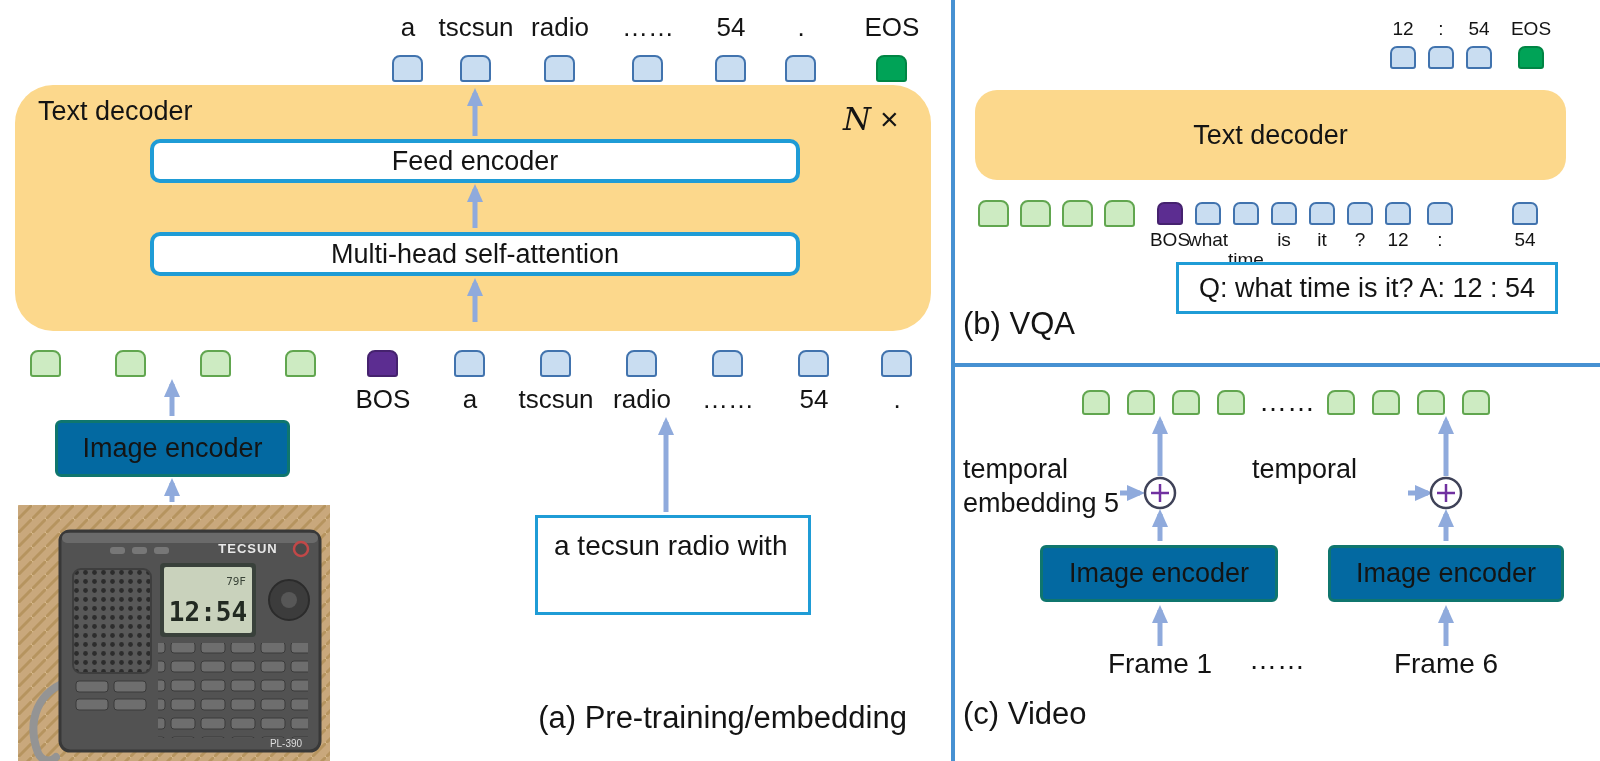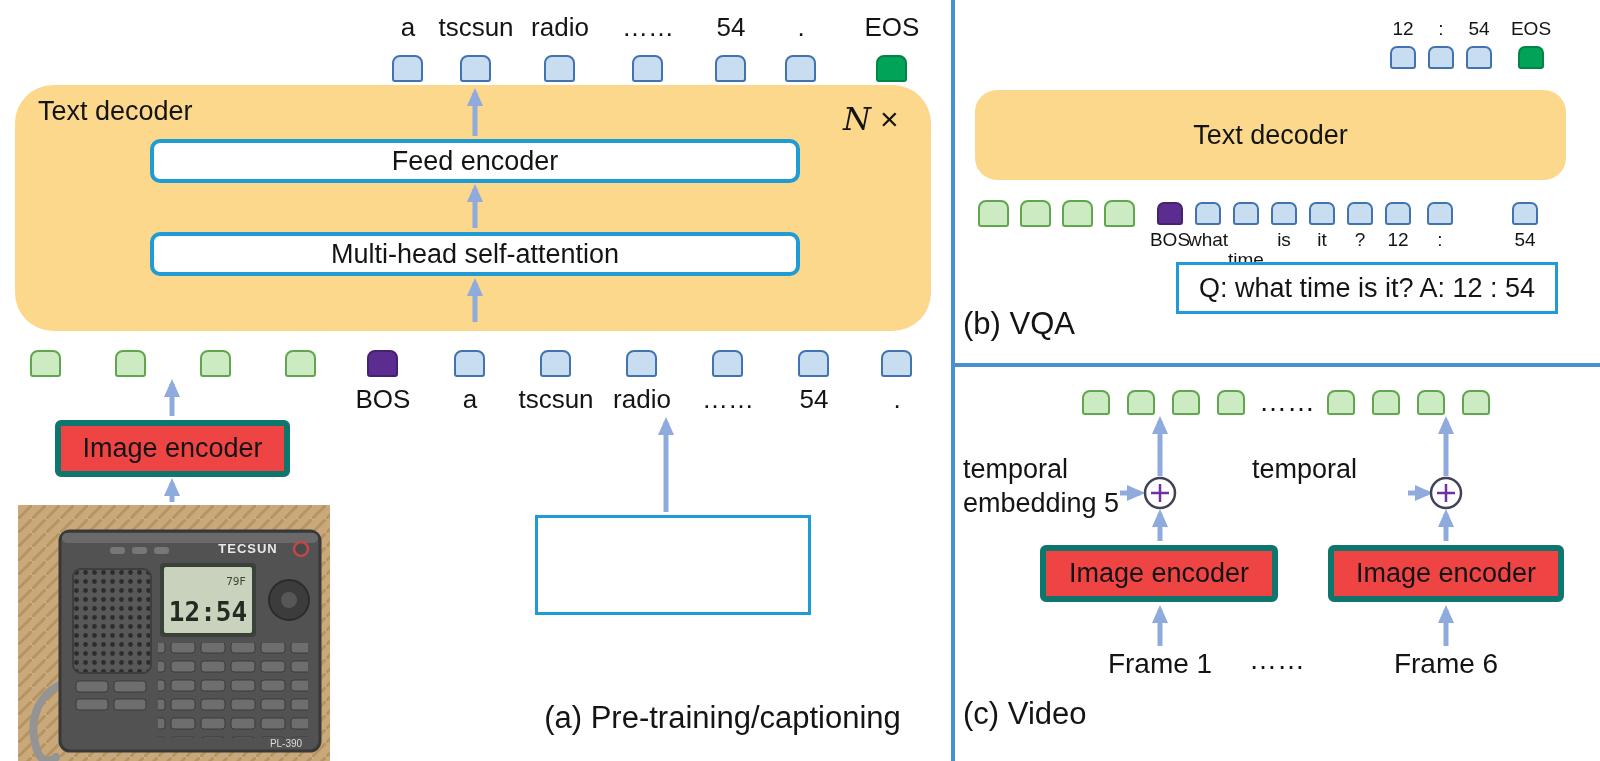--- a/index.html
+++ b/index.html
@@ -28,21 +28,21 @@
                display:flex; align-items:center; justify-content:center; font-size:27px; }
   #decoder-a-label { position:absolute; left:38px; top:96px; font-size:27px; z-index:3; }
   #n-times { position:absolute; left:843px; top:100px; font-size:32px; z-index:3; }
   #n-times .nl { font-family:"DejaVu Serif", serif; font-style:italic; }
 
   .bluebox { position:absolute; background:#ffffff; border:4px solid #1F9CD6; border-radius:10px;
              display:flex; align-items:center; justify-content:center; font-size:27px;
              z-index:3; box-sizing:border-box; }
   .textbox { position:absolute; background:#ffffff; border:3px solid #1F9CD6;
              z-index:3; box-sizing:border-box; }
-  .encoder { position:absolute; background:#ef4444; border:6px solid #0f766e; border-radius:6px;
+  .encoder { position:absolute; background:#0369a1; border:3px solid #0f766e; border-radius:6px;
              display:flex; align-items:center; justify-content:center; font-size:27px;
              z-index:3; box-sizing:border-box; }
   .cap { position:absolute; font-size:31px; z-index:3; white-space:nowrap; }
   .divider { position:absolute; background:#4791D2; z-index:4; }
   .tmp-label { position:absolute; font-size:27px; line-height:34px; z-index:3; white-space:nowrap; }
   .frame-lbl { position:absolute; font-size:28px; text-align:center; z-index:3; white-space:nowrap; }
 
   #caption-box-a { left:535px; top:515px; width:276px; height:100px; padding:8px 16px;
                    font-size:28px; line-height:40px; }
   #qa-box-b { left:1176px; top:262px; width:382px; height:52px; display:flex;
@@ -126,20 +126,21 @@
   <span class="lbl" style="left:506px; top:384px; width:100px;">tscsun</span>
   <span class="lbl" style="left:592px; top:384px; width:100px;">radio</span>
   <span class="lbl" style="left:678px; top:384px; width:100px;">……</span>
   <span class="lbl" style="left:764px; top:384px; width:100px;">54</span>
   <span class="lbl" style="left:847px; top:384px; width:100px;">.</span>
 
   <div class="encoder" style="left:55px; top:420px; width:235px; height:57px;">Image encoder</div>
 
 
   <div class="textbox" id="caption-box-a">
+    <div>a tecsun radio with</div>
   </div>
 
   <svg class="abs" style="left:18px; top:505px; z-index:3;" width="312" height="256" viewBox="0 0 312 256">
     <defs>
       <pattern id="carpet" width="14" height="14" patternUnits="userSpaceOnUse">
         <rect width="14" height="14" fill="#C9A87C"></rect>
         <path d="M0,14 L14,0" stroke="#B6945F" stroke-width="3"></path>
         <path d="M-3,3 L3,-3 M11,17 L17,11" stroke="#D8BC8E" stroke-width="2"></path>
       </pattern>
       <pattern id="spk" width="9" height="9" patternUnits="userSpaceOnUse">
@@ -175,21 +176,21 @@
     <rect x="140" y="138" width="150" height="95" fill="url(#keys)"></rect>
     <g>
       <rect x="58" y="176" width="32" height="11" rx="3" fill="#6E6E6E" stroke="#3A3A3A"></rect>
       <rect x="96" y="176" width="32" height="11" rx="3" fill="#6E6E6E" stroke="#3A3A3A"></rect>
       <rect x="58" y="194" width="32" height="11" rx="3" fill="#6E6E6E" stroke="#3A3A3A"></rect>
       <rect x="96" y="194" width="32" height="11" rx="3" fill="#6E6E6E" stroke="#3A3A3A"></rect>
     </g>
     <text x="268" y="242" font-size="10" fill="#DDDDDD" text-anchor="middle">PL-390</text>
   </svg>
 
-  <span class="cap" style="left:500px; top:700px; width:445px; text-align:center;">(a) Pre-training/captioning</span>
+  <span class="cap" style="left:500px; top:700px; width:445px; text-align:center;">(a) Pre-training/embedding</span>
 
   <div class="divider" style="left:951px; top:0; width:4px; height:761px;"></div>
   <div class="divider" style="left:951px; top:363px; width:649px; height:4px;"></div>
 
   <span class="lbl lbl-sm" style="left:1373px; top:18px; width:60px;">12</span>
   <span class="lbl lbl-sm" style="left:1411px; top:18px; width:60px;">:</span>
   <span class="lbl lbl-sm" style="left:1449px; top:18px; width:60px;">54</span>
   <span class="lbl lbl-sm" style="left:1501px; top:18px; width:60px;">EOS</span>
   <div class="token sm blue" style="left:1390px; top:46px;"></div>
   <div class="token sm blue" style="left:1428px; top:46px;"></div>

